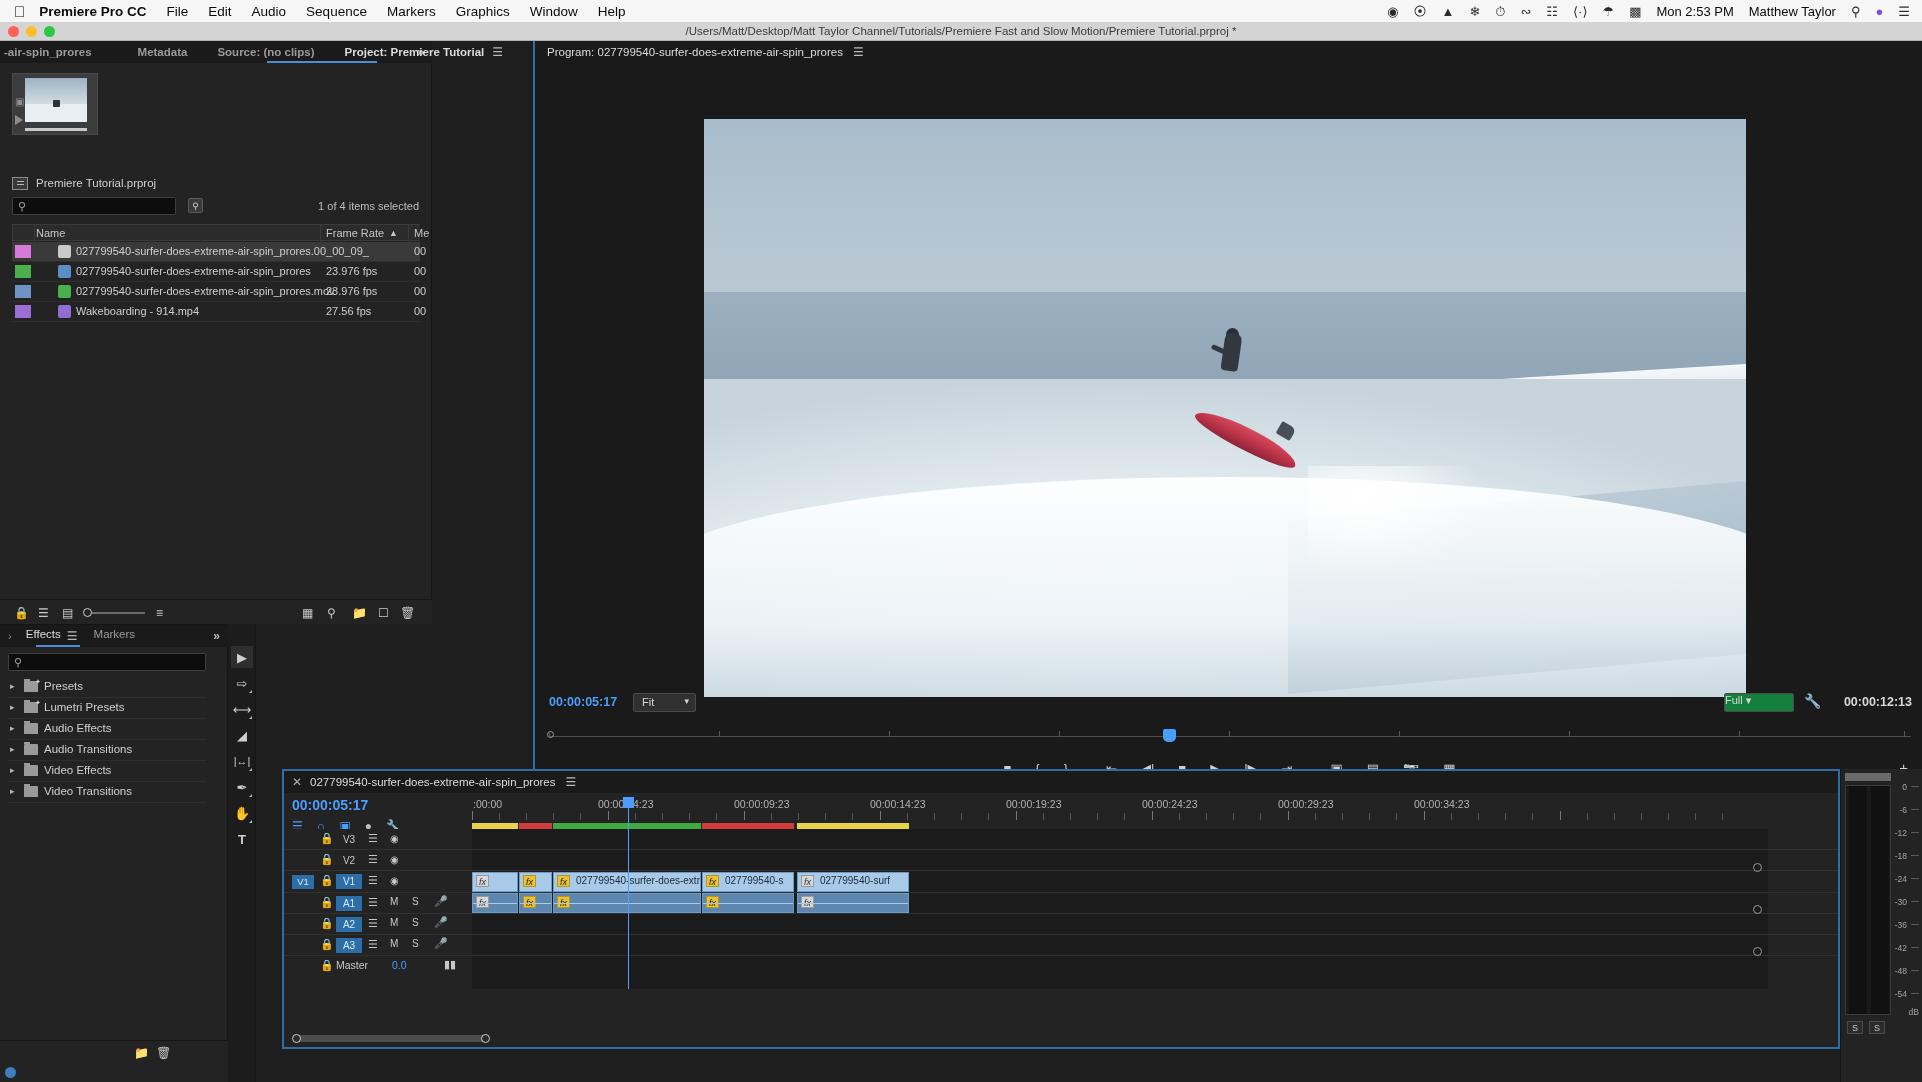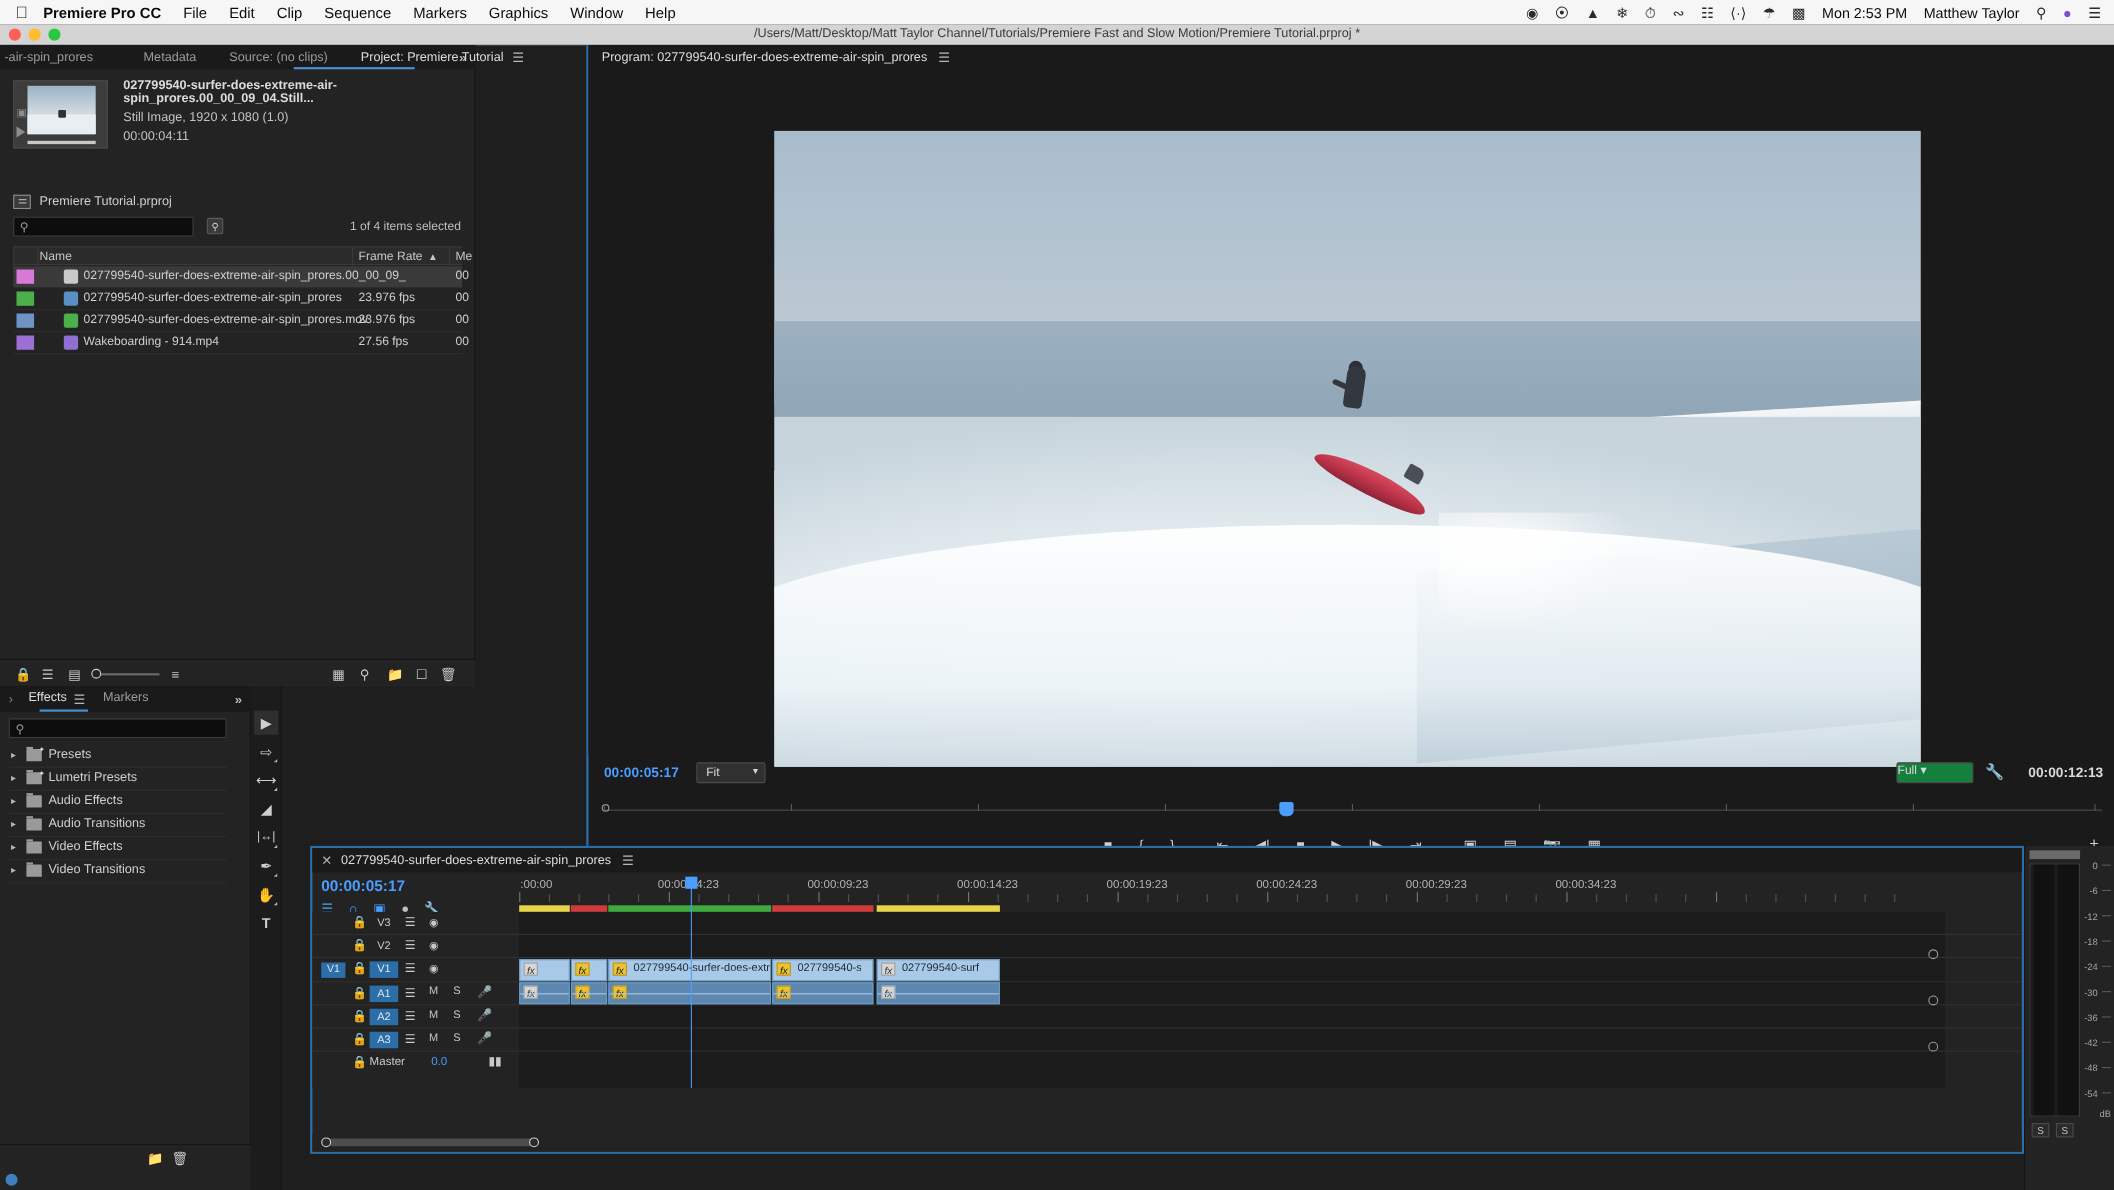--- a/index.html
+++ b/index.html
@@ -30,21 +30,21 @@
 
   
   .panel { position:absolute; background:#232323; }
   .ptab { padding:0 14px 4px 14px; white-space:nowrap; }
 
   
   #projectPanel { left:0; top:41px; width:432px; height:583px; background:#232323;
     border-right:1px solid #151515; }
   #projTabs { position:absolute; left:0; top:0; width:432px; height:22px; background:#1a1a1a;
     display:flex; align-items:center; font-size:11.5px; color:#9b9b9b; }
-  #projTabs .ptab { padding:0 0 0 0; margin-right:0; }
+  #projTabs .ptab { padding:0 0 0 0; margin-right:0;font-weight:bold; }
   .tabunder { position:absolute; height:2px; background:#4a8fd4; bottom:0; }
   .chev { position:absolute; right:8px; top:4px; color:#b8b8b8; font-size:12px; font-weight:bold; }
 
   .preview { position:absolute; left:12px; top:32px; width:86px; height:62px;
     background:#3c3c3c; border:1px solid #4a4a4a; overflow:hidden; }
   .pv-img { position:absolute; left:12px; top:4px; width:62px; height:44px;
     background:linear-gradient(180deg,#9db3c4 0%,#b8c8d4 30%,#cfd9e0 55%,#dfe6ea 100%); }
   .pv-wave { position:absolute; left:0; bottom:0; width:100%; height:40%;
     background:#e8eef1; }
   .pv-surfer { position:absolute; left:28px; top:22px; width:7px; height:7px;
@@ -267,21 +267,21 @@
     background:#3f7fbf; }
 </style>
 </head>
 <body>
 
 <div class="macbar">
   <span class="apple"></span>
   <span class="app-name">Premiere Pro CC</span>
   <span class="mitem">File</span>
   <span class="mitem">Edit</span>
-  <span class="mitem">Clip</span>
+  <span class="mitem">Audio</span>
   <span class="mitem">Sequence</span>
   <span class="mitem">Markers</span>
   <span class="mitem">Graphics</span>
   <span class="mitem">Window</span>
   <span class="mitem">Help</span>
   <span class="spacer"></span>
   <span class="right">
     <span class="ic">◉</span>
     <span class="ic">⦿</span>
     <span class="ic">▲</span>
@@ -323,25 +323,20 @@
   <div class="preview">
     <span class="pv-cam">▣</span>
     <span class="pv-play"></span>
     <span class="pv-img">
       <span class="pv-wave"></span>
       <span class="pv-surfer"></span>
     </span>
     <span class="pv-bar"></span>
   </div>
 
-  <div class="meta">
-    <div class="m1">027799540-surfer-does-extreme-air-spin_prores.00_00_09_04.Still...</div>
-    <div class="m2">Still Image, 1920 x 1080 (1.0)</div>
-    <div class="m3">00:00:04:11</div>
-  </div>
 
   <div class="projname-ic"></div>
   <div class="projname">Premiere Tutorial.prproj</div>
 
   <div class="searchbox">
     <span class="sic">⚲</span>
     <input type="text" placeholder="" style="">
   </div>
   <div class="findbtn">⚲</div>
   <div class="selcount">1 of 4 items selected</div>

